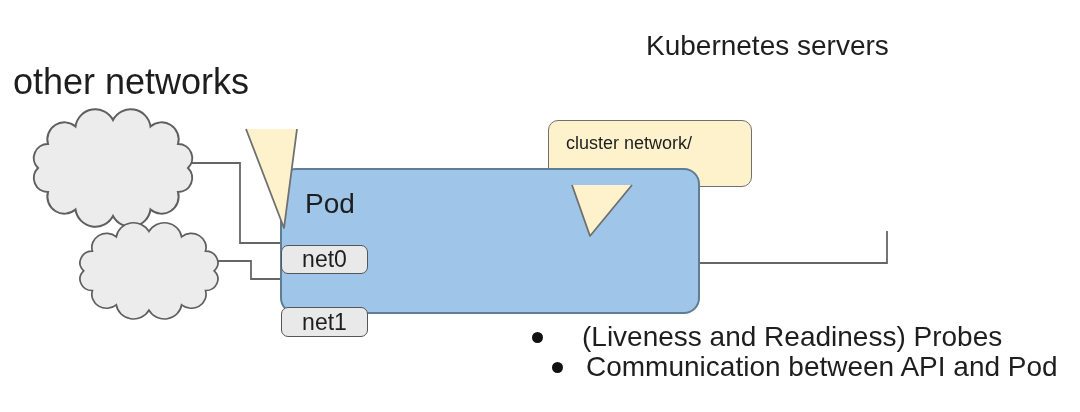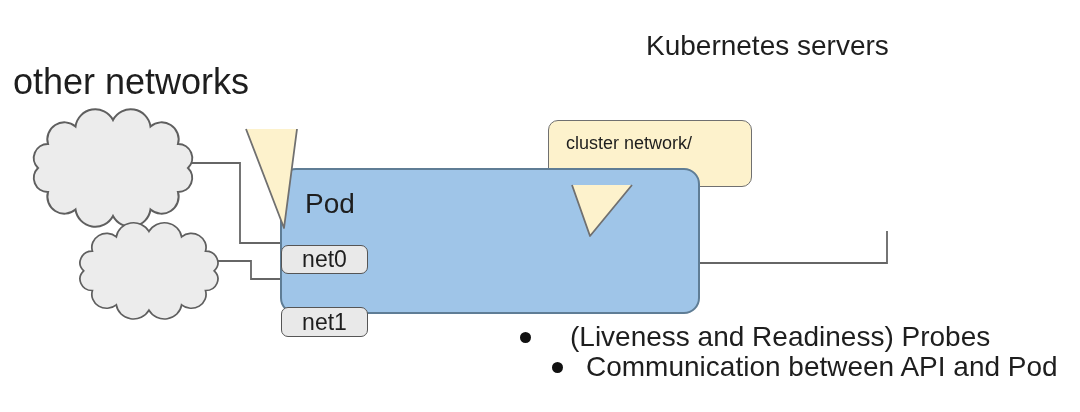--- a/index.html
+++ b/index.html
@@ -52,21 +52,21 @@
   .if-net0 { left:-1px; top:75px; width:87px; height:29px; }
   .if-net1 { left:-1px; top:92px; width:87px; height:30px;margin-top:45px; }
   .if-eth0 { right:-1px; top:77px; width:81px; height:31px; }
   .bullet-row { position:absolute; z-index:3; display:flex; align-items:flex-start; }
   .bullet-row .dot {
     width:11px; height:11px; border-radius:50%; background:var(--bullet);
     margin-top:10px; flex:0 0 auto;
   }
   .bullet-row .btxt { font-size:28px; line-height:30px; white-space:nowrap; }
   .row-left { left:96px; top:325px; gap:38px; }
-  .row-r1 { left:520px; top:322px; gap:39px; }
+  .row-r1 { left:532px; top:322px; gap:39px; }
   .row-r2 { left:552px; top:352px; gap:23px; }
 </style>
 </head>
 <body>
 
 <div class="canvas">
 
   <svg class="layer back" viewBox="0 0 1080 412">
     <path class="connector" d="M 182 163 H 240 V 243 H 283"></path>
     <path class="connector" d="M 205 261 H 251 V 279 H 283"></path>

